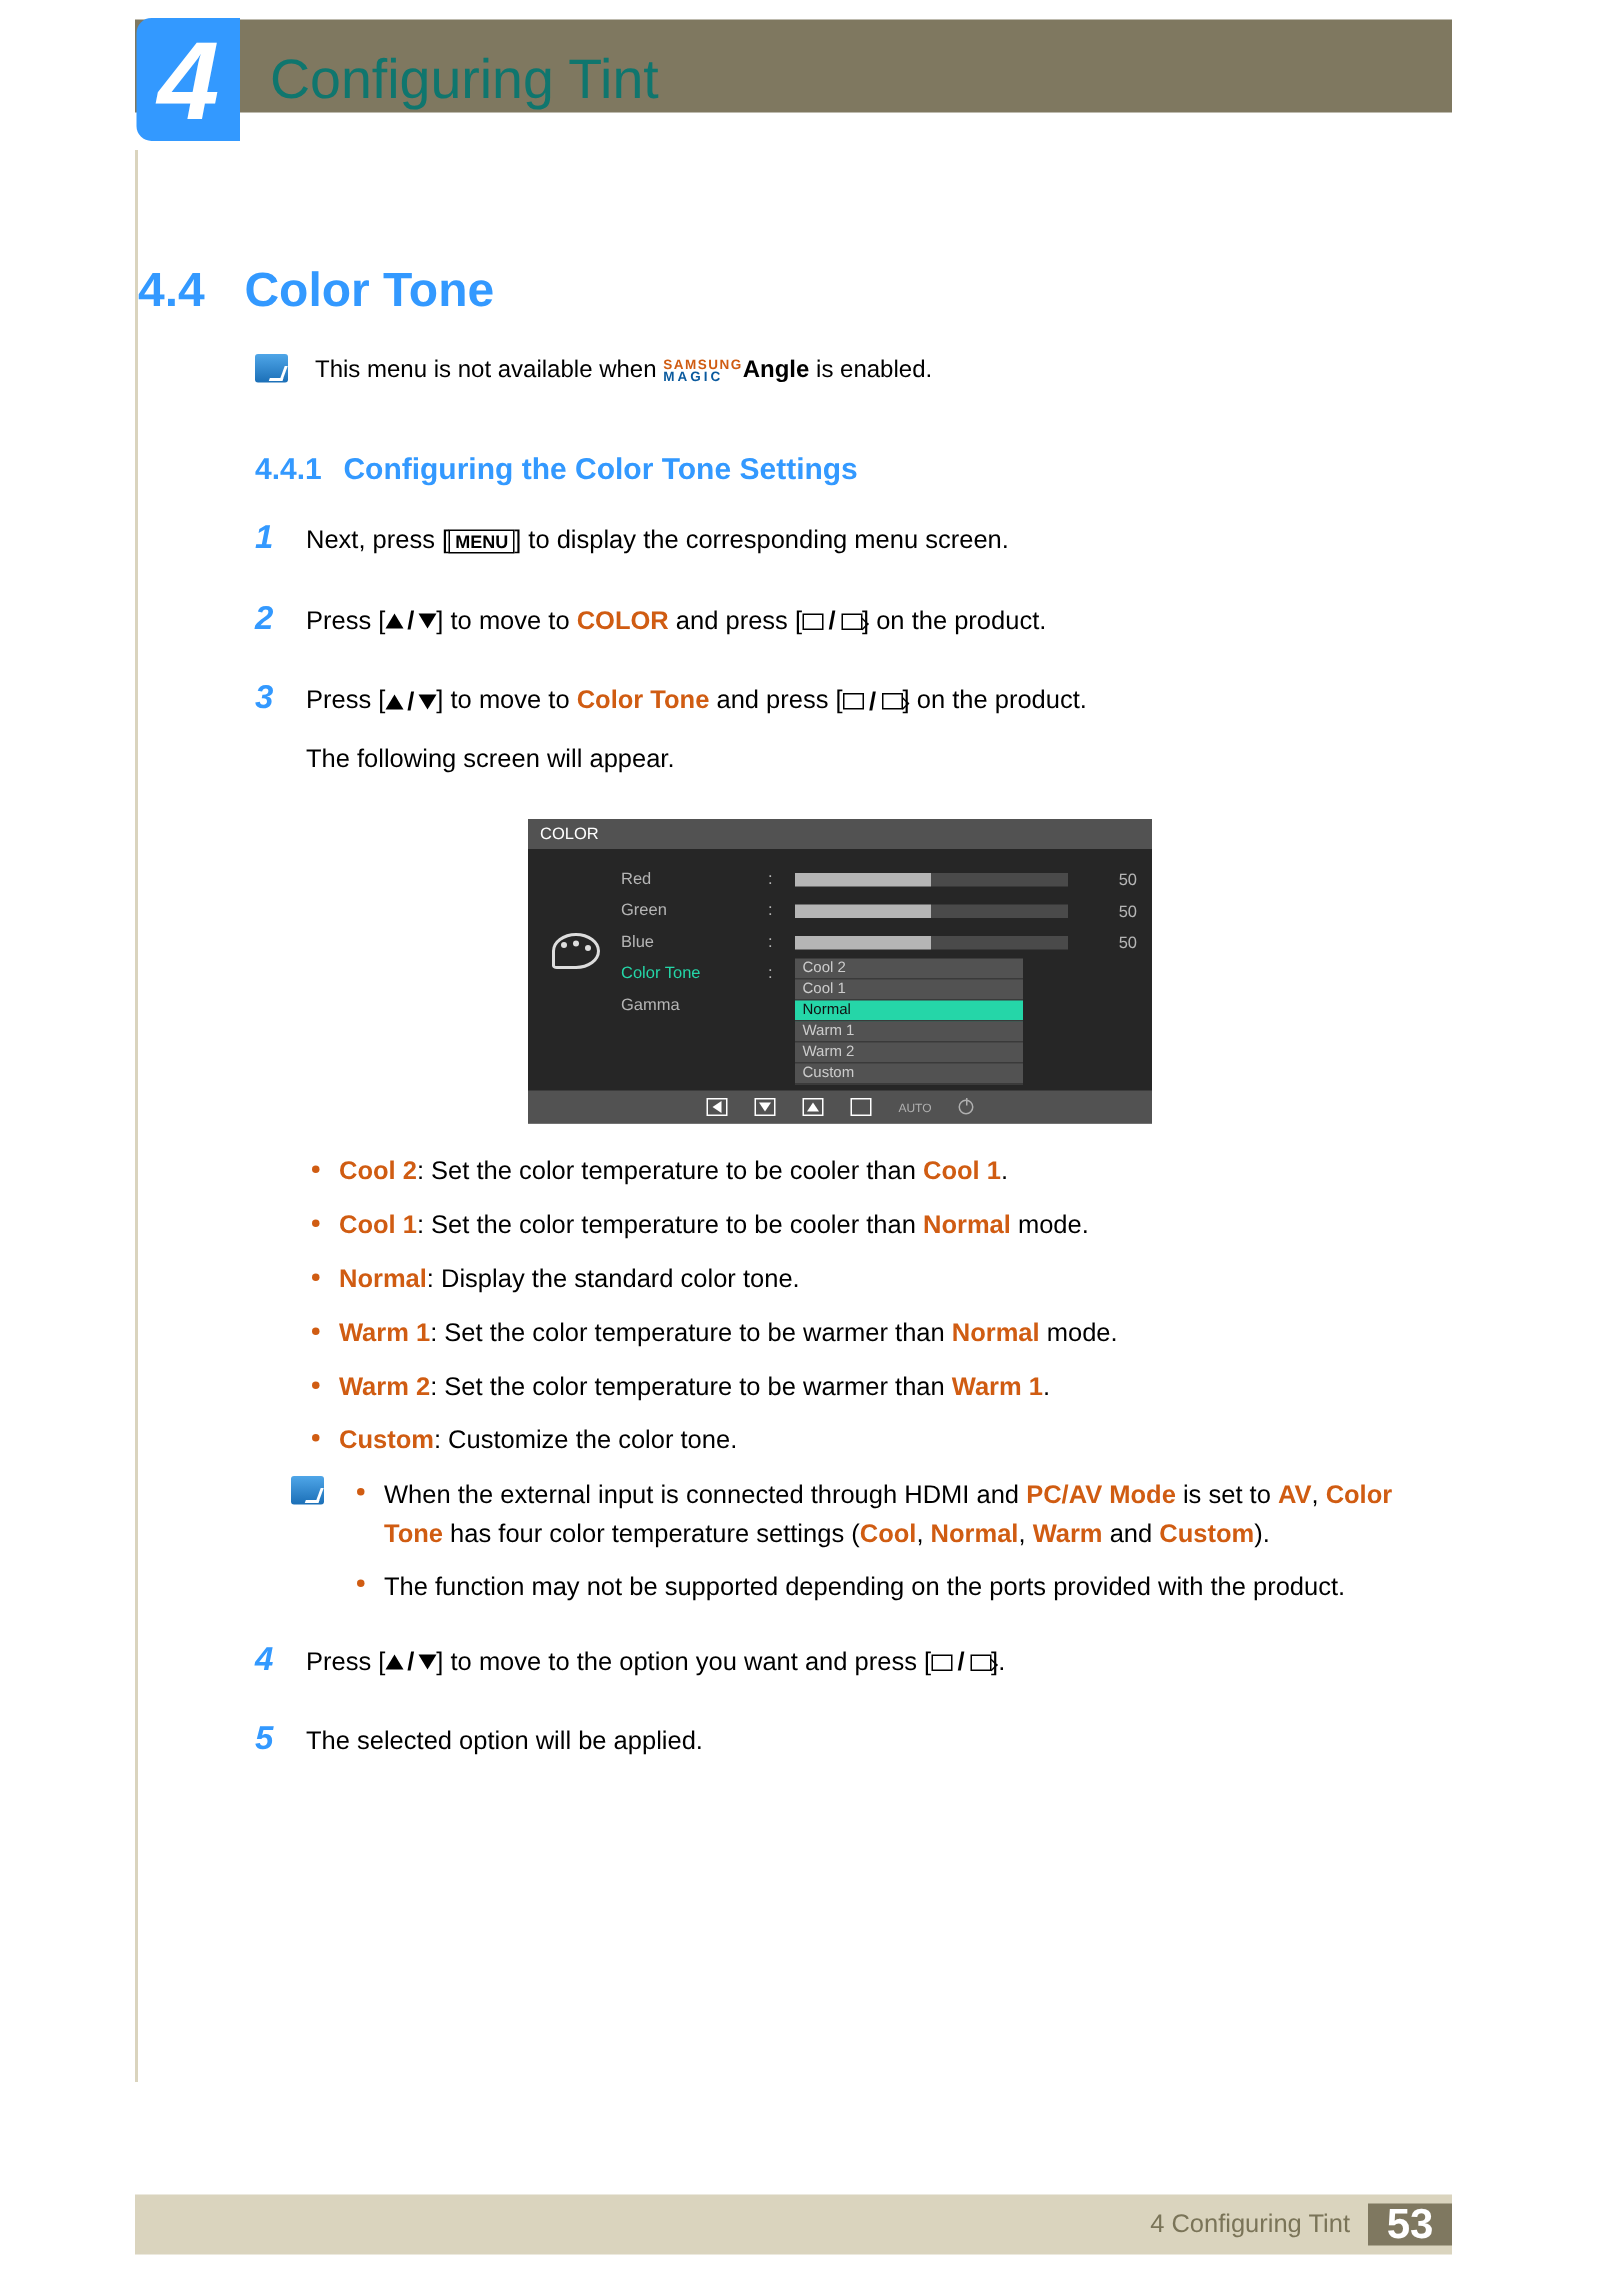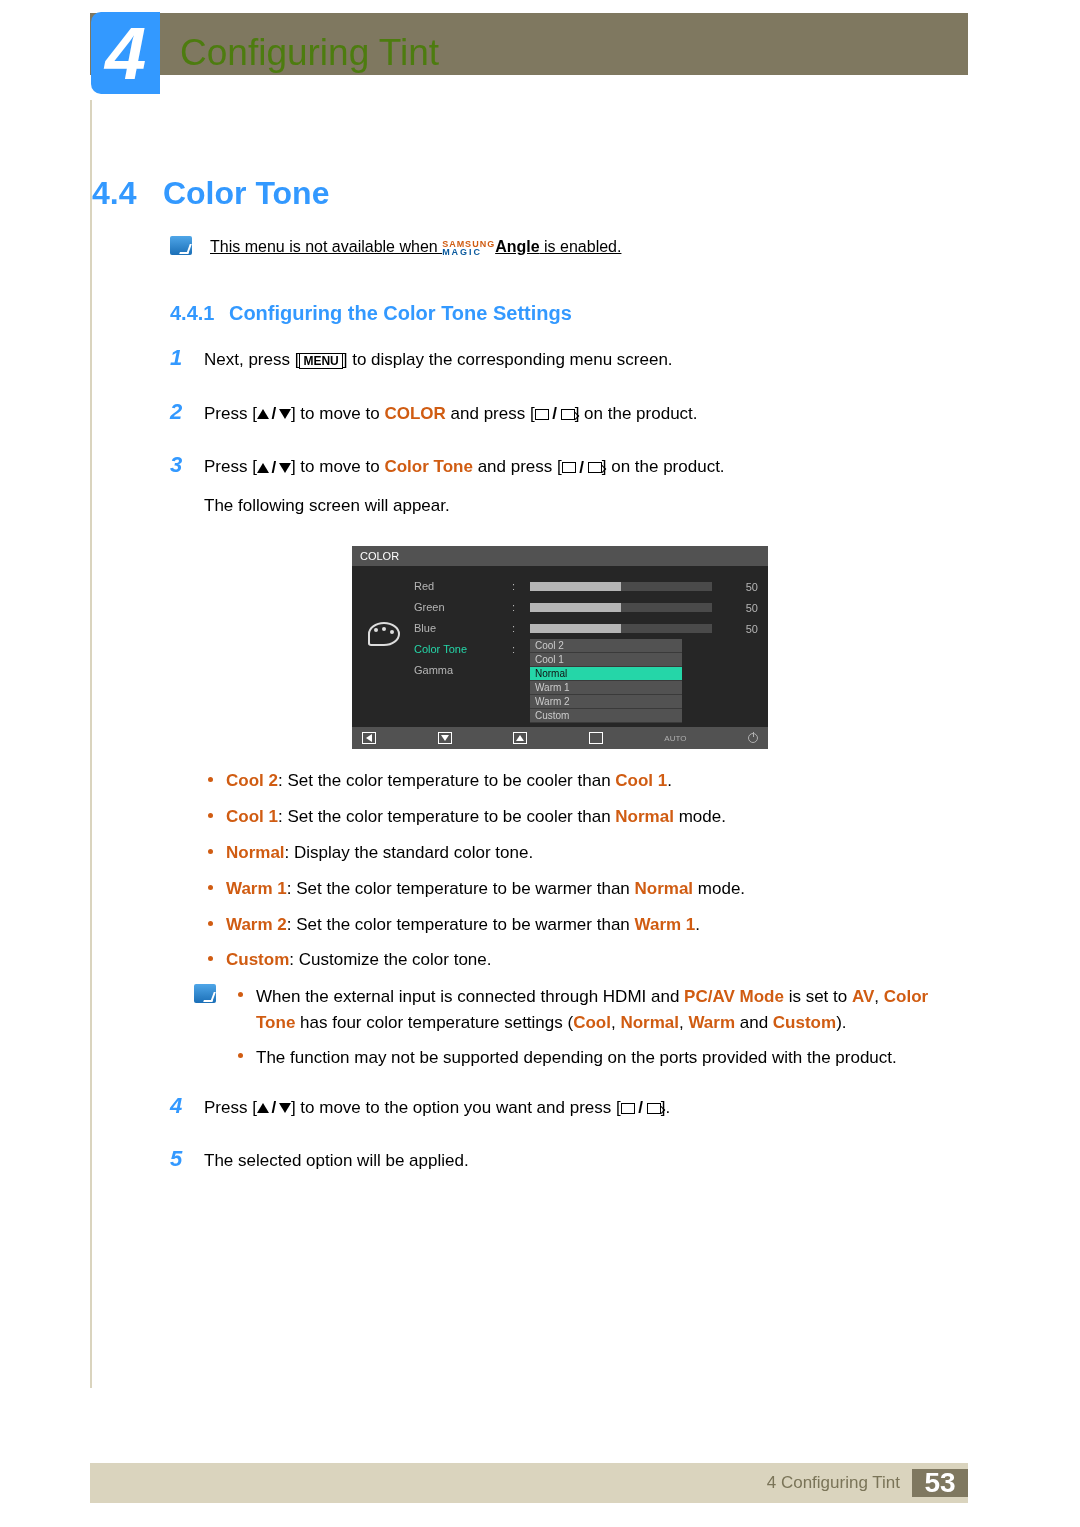--- a/index.html
+++ b/index.html
@@ -1,30 +1,30 @@
 <!DOCTYPE html>
 <html><head>
 <meta charset="utf-8">
 <style>
   * { margin: 0; padding: 0; box-sizing: border-box; }
   body { font-family: Arial, Helvetica, sans-serif; background: #fff; width: 1080px; }
   .page { position: relative; width: 1080px; height: 1527px; background: #fff; }
   .top-bar { position: absolute; top: 13px; left: 90px; width: 878px; height: 62px; background: #7f7860; }
   .chapter-badge { position: absolute; top: 12px; left: 91px; width: 69px; height: 82px; background: #3399ff; border-top-left-radius: 10px; border-bottom-left-radius: 10px; display: flex; align-items: center; justify-content: center; }
   .chapter-num { color: #fff; font-size: 74px; font-weight: bold; font-style: italic; font-family: Arial, sans-serif; }
-  .chapter-title { position: absolute; top: 32px; left: 180px; color: #4d7c0f; font-size: 37px; font-weight: 500; }
+  .chapter-title { position: absolute; top: 32px; left: 180px; color: #0f766e; font-size: 37px; font-weight: 500; }
   .side-line { position: absolute; left: 90px; top: 100px; width: 2px; height: 1288px; background: #dad4be; }
   .content { position: absolute; left: 92px; top: 175px; width: 878px; padding-right: 10px; }
   .section-num { color: #3399ff; font-size: 32px; font-weight: bold; display: inline-block; }
   .section-title { color: #3399ff; font-size: 32px; font-weight: bold; margin-left: 22px; }
   .intro { margin-left: 78px; margin-top: 55px; font-size: 17px; color: #000; }
   .note-row { margin-left: 78px; margin-top: 24px; display: flex; align-items: flex-start; gap: 18px; }
   .note-icon { width: 22px; height: 19px; background: linear-gradient(#4fa6e8,#1b6fb7); border-radius: 2px; flex-shrink: 0; position: relative; }
   .note-icon::after { content: ""; position: absolute; right: 2px; bottom: 1px; width: 7px; height: 8px; border-right: 2px solid #fff; border-bottom: 2px solid #fff; transform: skewX(-20deg); }
-  .note-text { font-size: 16px; color: #000; line-height: 1.4; text-decoration: underline; }
+  .note-text { font-size: 16px; color: #000; line-height: 1.4; }
   .magic-tag { display: inline-block; font-size: 9px; font-weight: bold; line-height: 0.9; letter-spacing: 1px; vertical-align: middle; }
   .magic-top { color: #d05c12; display: block; }
   .magic-bot { color: #0a5a9e; display: block; letter-spacing: 2px; }
   .angle-bold { font-weight: bold; }
   .subsection { margin-left: 78px; margin-top: 44px; }
   .sub-num { color: #3399ff; font-size: 20px; font-weight: bold; }
   .sub-title { color: #3399ff; font-size: 20px; font-weight: bold; margin-left: 10px; }
   .steps { margin-left: 78px; margin-top: 22px; }
   .step { display: flex; gap: 16px; margin-bottom: 15px; }
   .step-num { color: #3399ff; font-size: 22px; font-style: italic; font-weight: bold; width: 18px; flex-shrink: 0; line-height: 1; }
@@ -49,21 +49,21 @@
   .osd-labels { width: 90px; font-size: 11px; color: #b5b5b5; line-height: 1.9; }
   .osd-labels .hl { color: #25d6a8; }
   .osd-colon { width: 10px; font-size: 11px; color: #b5b5b5; line-height: 1.9; }
   .osd-values { flex: 1; }
   .osd-row { display:flex; align-items:center; height:21px; gap:20px; }
   .osd-bar { flex:1; height:9px; background: linear-gradient(to right, #b5b5b5 50%, #4a4a4a 50%); }
   .osd-num { width:26px; color:#b5b5b5; font-size:11px; text-align:right; }
   .osd-dropdown { margin-top: 0px; width: 152px; }
   .osd-opt { background:#525252; color:#ccc; font-size:10px; padding:1px 5px; border-bottom:1px solid #3a3a3a; }
   .osd-opt.sel { background:#25d6a8; color:#111; }
-  .osd-footer { background:#525252; height:22px; display:flex; align-items:center; justify-content:space-between; gap:18px; padding:0 10px; }
+  .osd-footer { background:#525252; height:22px; display:flex; align-items:center; justify-content:center; gap:18px; padding:0 10px; }
   .osd-fbtn { width:14px; height:12px; border:1px solid #fff; position:relative; }
   .osd-ftri-l { width:0; height:0; border-top:4px solid transparent; border-bottom:4px solid transparent; border-right:6px solid #fff; display:inline-block; }
   .osd-ftri-d { width:0; height:0; border-left:4px solid transparent; border-right:4px solid transparent; border-top:6px solid #fff; display:inline-block; }
   .osd-ftri-u { width:0; height:0; border-left:4px solid transparent; border-right:4px solid transparent; border-bottom:6px solid #fff; display:inline-block; }
   .osd-ftxt { color:#b0b0b0; font-size:8px; }
   .osd-power { width:10px; height:10px; border:1px solid #b0b0b0; border-radius:50%; position:relative; }
   .osd-power::after { content:""; position:absolute; top:-2px; left:4px; width:1px; height:5px; background:#b0b0b0; }
   .bullets { margin-left: 112px; margin-top: 0; }
   .bullets li { list-style: none; position: relative; padding-left: 22px; font-size: 17px; margin-bottom: 12px; line-height: 1.4; }
   .bullets li::before { content:""; position:absolute; left:4px; top:8px; width:5px; height:5px; background:#d05c12; border-radius:50%; }

